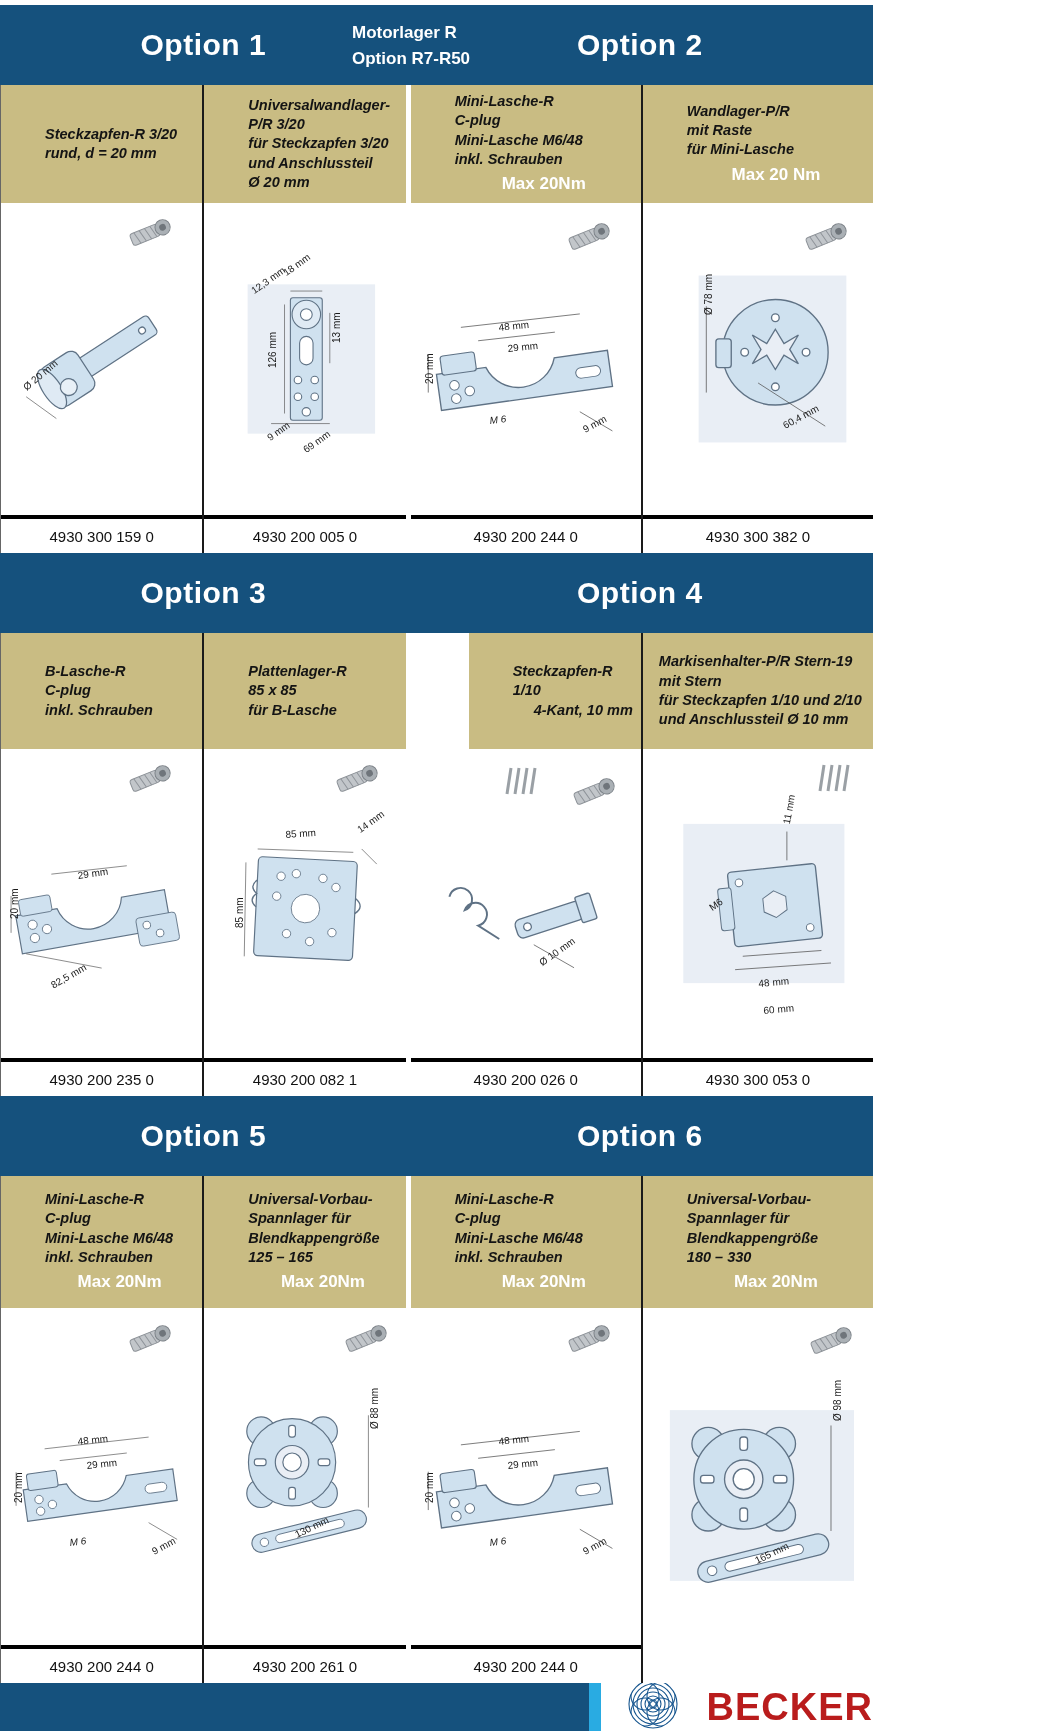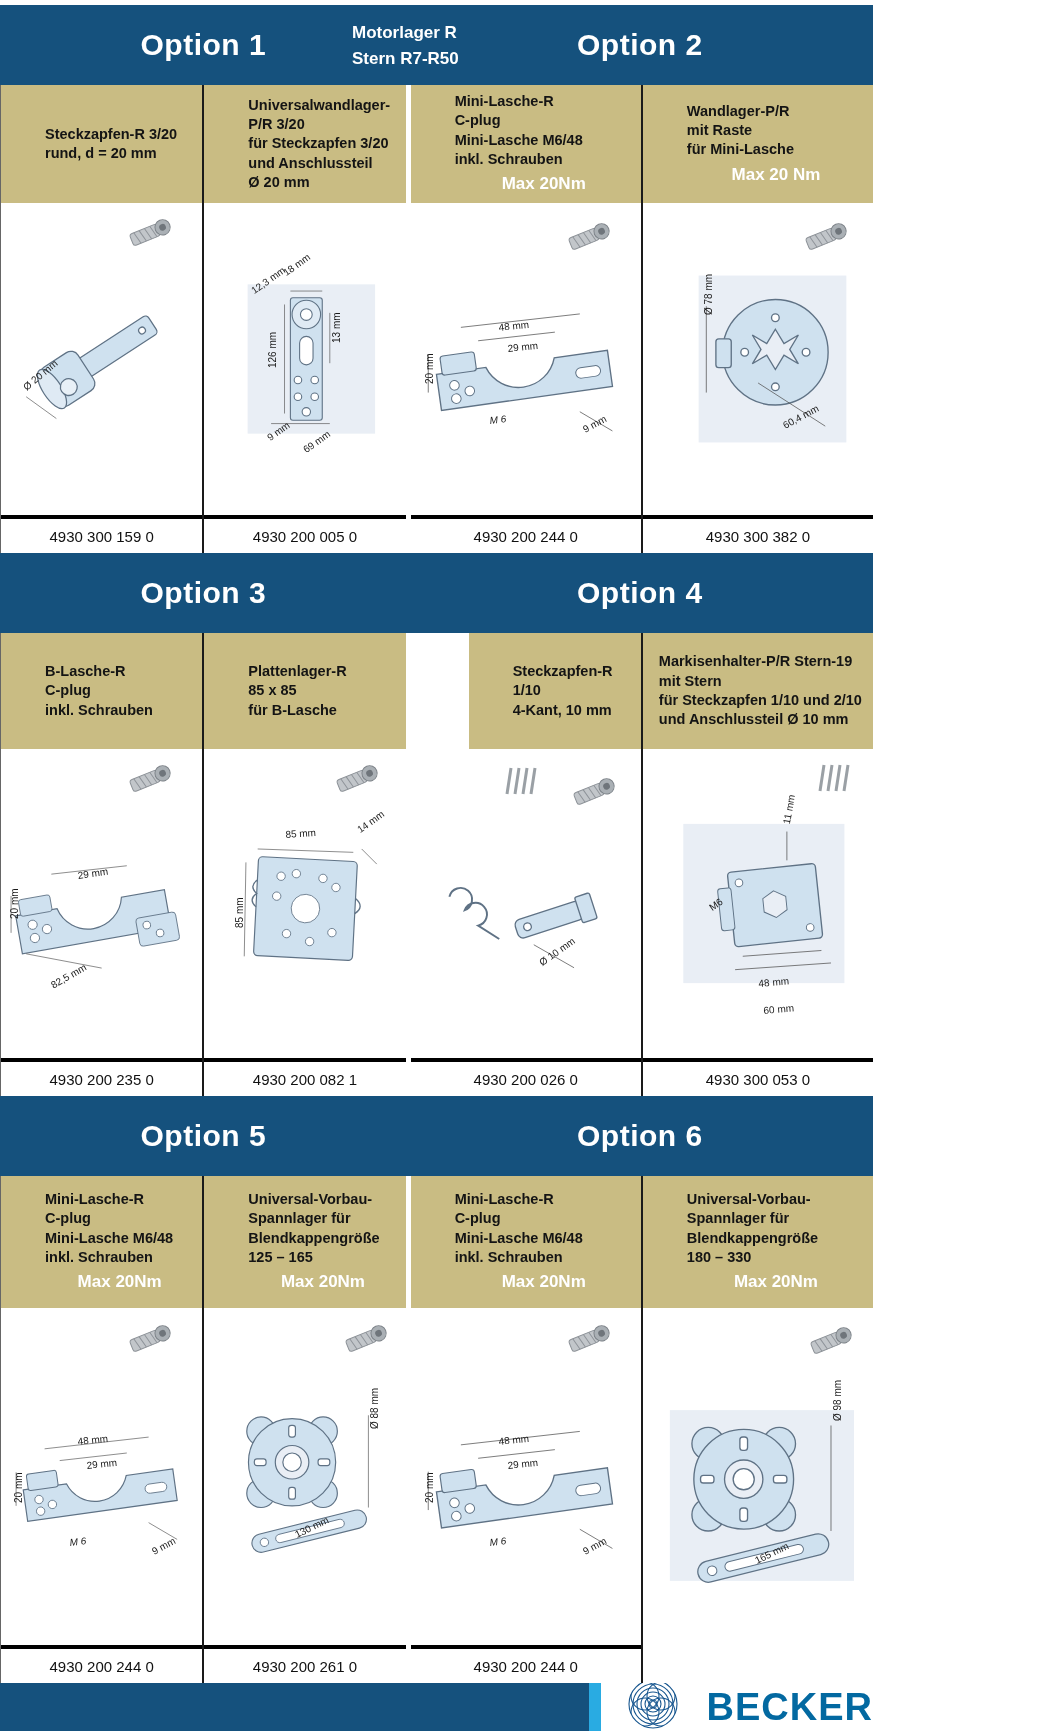--- a/index.html
+++ b/index.html
@@ -24,22 +24,22 @@
   .half.right{width:552px;}
   .cell{flex:1;display:flex;flex-direction:column;position:relative;background:#fff;}
   .cell+.cell{border-left:2px solid #1a1a1a;}
 
   .chead{background:#C9BC83;color:#141414;font-weight:bold;font-size:14.5px;line-height:1.33;
          box-sizing:border-box;display:flex;flex-direction:column;justify-content:center;
          padding:8px 8px 8px 44px;}
   .r1 .chead{height:118px;}
   .r2 .chead{height:116px;}
   .r3 .chead{height:132px;}
-  .chead .tl{display:block;}
-  .chead.ind{margin-left:58px;}
+  .chead .tl{display:block;font-style:italic;}
+  .chead.ind{margin-left:58px;align-items:flex-end;}
   .chead.tight{padding-left:16px;}
   .torque{color:#fff;font-weight:bold;font-size:17px;text-align:center;margin-top:4px;}
 
   .draw{flex:1;position:relative;background:#fff;overflow:hidden;}
   .draw>svg.art{position:absolute;left:0;top:0;width:100%;height:100%;}
   .dim{position:absolute;font-size:10px;color:#1a1a1a;white-space:nowrap;transform-origin:left top;}
   .dim.it{font-style:italic;}
   .icon-r{position:absolute;width:46px;height:34px;}
   .icon-r svg{width:100%;height:100%;}
   .icon-h{position:absolute;width:34px;height:34px;}
@@ -47,21 +47,21 @@
 
   .pn{border-top:4px solid #000;height:38px;box-sizing:border-box;display:flex;align-items:center;justify-content:center;
       font-weight:normal;font-size:15px;background:#fff;}
 
   
   .footer{height:48px;display:flex;align-items:stretch;}
   .fblue{width:723px;background:#15517D;}
   .fcyan{width:14px;background:#29ABE2;}
   .flogo{flex:1;display:flex;align-items:center;background:#fff;}
   .blogo{width:52px;height:52px;margin-left:26px;margin-top:-6px;}
-  .brand{margin-left:28px;font-size:38px;font-weight:bold;color:#0369a1;letter-spacing:1px;}
+  .brand{margin-left:28px;font-size:38px;font-weight:bold;color:#b91c1c;letter-spacing:1px;}
 </style>
 </head>
 <body>
 
 <svg width="0" height="0" style="position:absolute" aria-hidden="true">
 <defs>
   <g id="g-ricon">
     <g transform="rotate(-22 24 17)">
       <rect x="2" y="11" width="30" height="13" rx="3" fill="#c2c6ca" stroke="#8d9298" stroke-width="1"></rect>
       <line x1="7" y1="11" x2="10" y2="24" stroke="#8d9298"></line>
@@ -117,21 +117,21 @@
   </g>
 </defs>
 </svg>
 
 <div class="page">
 
   <div class="optbar">
     <div class="opt l">Option 1</div>
     <div class="subtitle">
       <span class="tl" style="display:block">Motorlager R</span>
-      <span class="tl" style="display:block">Stern R7-R50</span>
+      <span class="tl" style="display:block">Option R7-R50</span>
     </div>
     <div class="opt r">Option 2</div>
   </div>
 
   <div class="prow r1">
     <div class="half left">
 
       <div class="cell">
         <div class="chead">
           <span class="tl">Steckzapfen-R 3/20</span>

